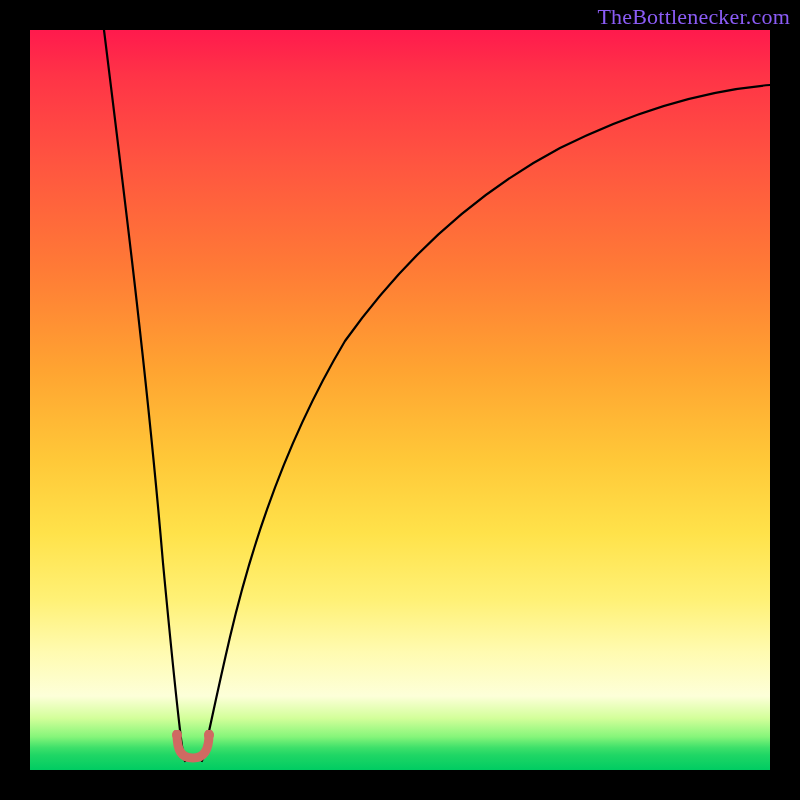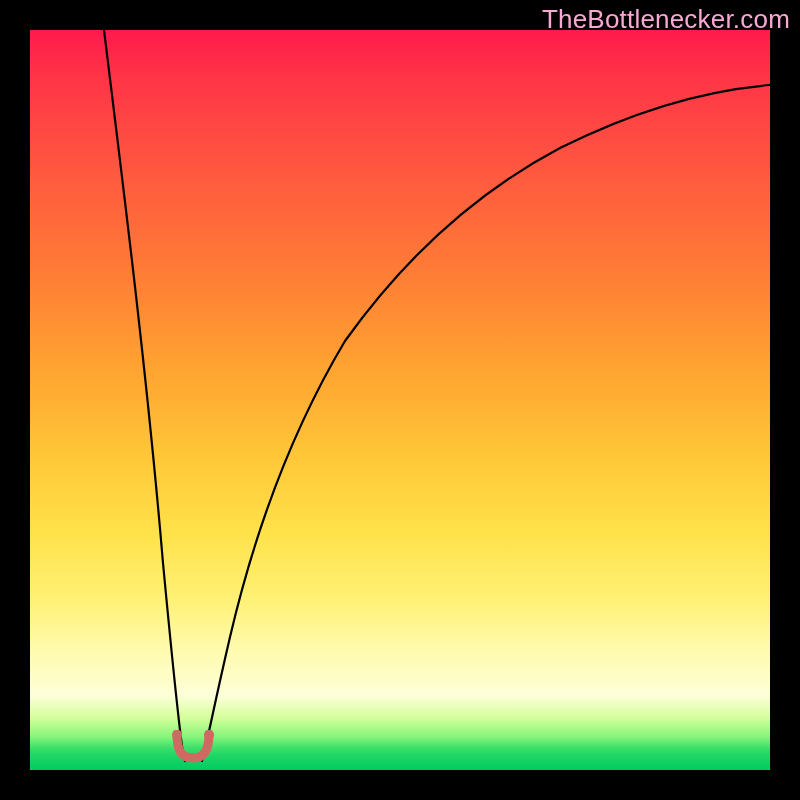--- a/index.html
+++ b/index.html
@@ -57,25 +57,26 @@
   .marker {
     position: absolute;
     width: 44px;
     height: 34px;
   }
   .marker svg { display:block; }
   .watermark {
     position: absolute;
     top: 4px;
     right: 10px;
-    color: #f9a8d4;
-    font-size: 26px;
+    color: #8b5cf6;
+    font-size: 22px;
     font-weight: 400;
     letter-spacing: 0.2px;
     user-select: none;
+    font-family: Liberation Serif, serif;
   }
 </style>
 </head>
 <body>
 
 <div class="frame">
   <div class="watermark">TheBottlenecker.com</div>
 
   <div class="plot">
     <div class="gradient">

